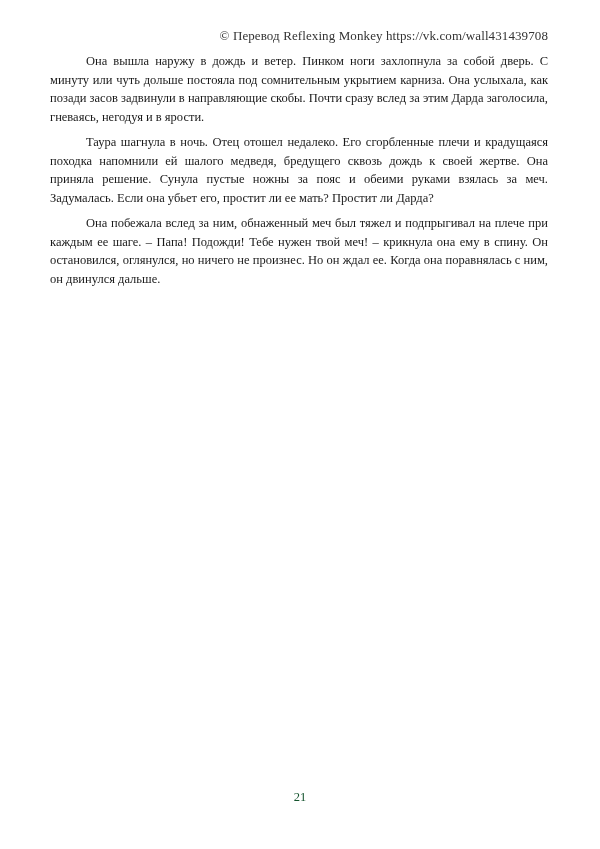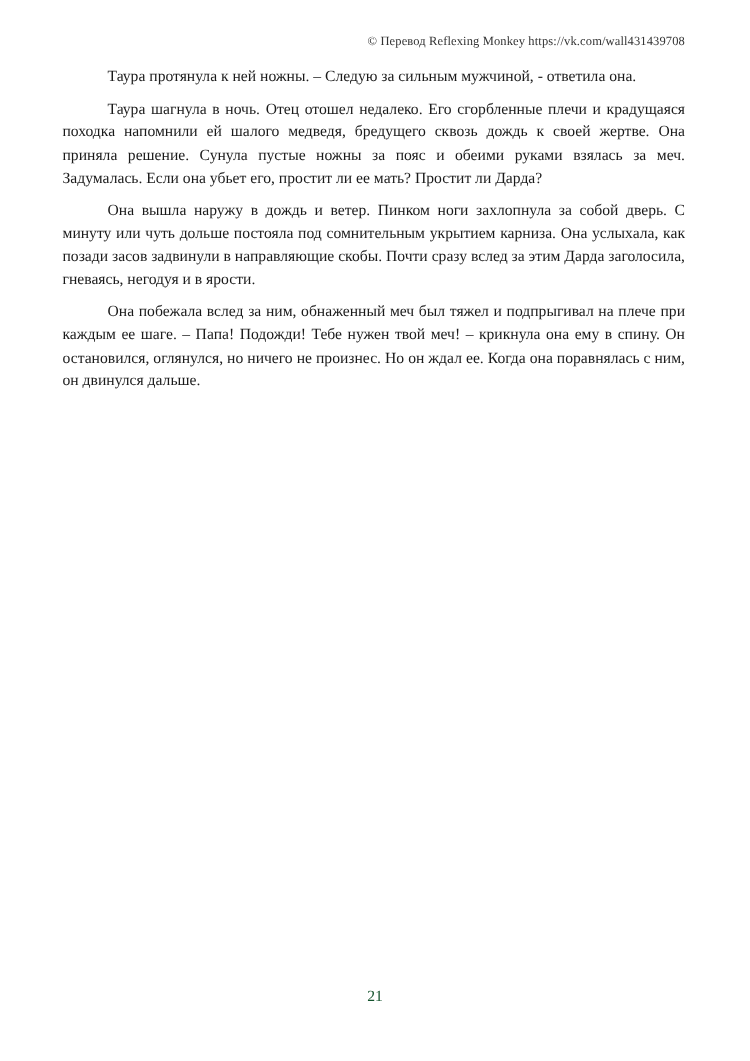--- a/index.html
+++ b/index.html
@@ -16,21 +16,21 @@
     box-shadow: 0 0 4px rgba(0,0,0,0.25);
     font-family: "Liberation Serif", "DejaVu Serif", serif;
     color: #1a1a1a;
     box-sizing: border-box;
     overflow: hidden;
   }
   .header-credit {
     position: absolute;
     top: 28px;
     right: 52px;
-    font-size: 10px;
+    font-size: 13px;
     letter-spacing: 0.1px;
     color: #333333;
     white-space: nowrap;
   }
   .body-text {
     position: absolute;
     top: 52px;
     left: 50px;
     width: 498px;
     font-size: 12.5px;
@@ -52,21 +52,20 @@
   }
 </style>
 </head>
 <body>
 
 <div class="page">
 
   <div class="header-credit">© Перевод Reflexing Monkey  https://vk.com/wall431439708</div>
 
   <div class="body-text">
-      <p>Таура протянула к ней ножны. – Следую за сильным мужчиной, - ответила она.</p>
+      <p>Она вышла наружу в дождь и ветер. Пинком ноги захлопнула за собой дверь. С минуту или чуть дольше постояла под сомнительным укрытием карниза. Она услыхала, как позади засов задвинули в направляющие скобы. Почти сразу вслед за этим Дарда заголосила, гневаясь, негодуя и в ярости.</p>
       <p>Таура шагнула в ночь. Отец отошел недалеко. Его сгорбленные плечи и крадущаяся походка напомнили ей шалого медведя, бредущего сквозь дождь к своей жертве. Она приняла решение. Сунула пустые ножны за пояс и обеими руками взялась за меч. Задумалась. Если она убьет его, простит ли ее мать? Простит ли Дарда?</p>
-      <p>Она вышла наружу в дождь и ветер. Пинком ноги захлопнула за собой дверь. С минуту или чуть дольше постояла под сомнительным укрытием карниза. Она услыхала, как позади засов задвинули в направляющие скобы. Почти сразу вслед за этим Дарда заголосила, гневаясь, негодуя и в ярости.</p>
       <p>Она побежала вслед за ним, обнаженный меч был тяжел и подпрыгивал на плече при каждым ее шаге. – Папа! Подожди! Тебе нужен твой меч! – крикнула она ему в спину. Он остановился, оглянулся, но ничего не произнес. Но он ждал ее. Когда она поравнялась с ним, он двинулся дальше.</p>
     </div>
 
   <div class="page-number">21</div>
 
 </div>
 
 </body></html>

